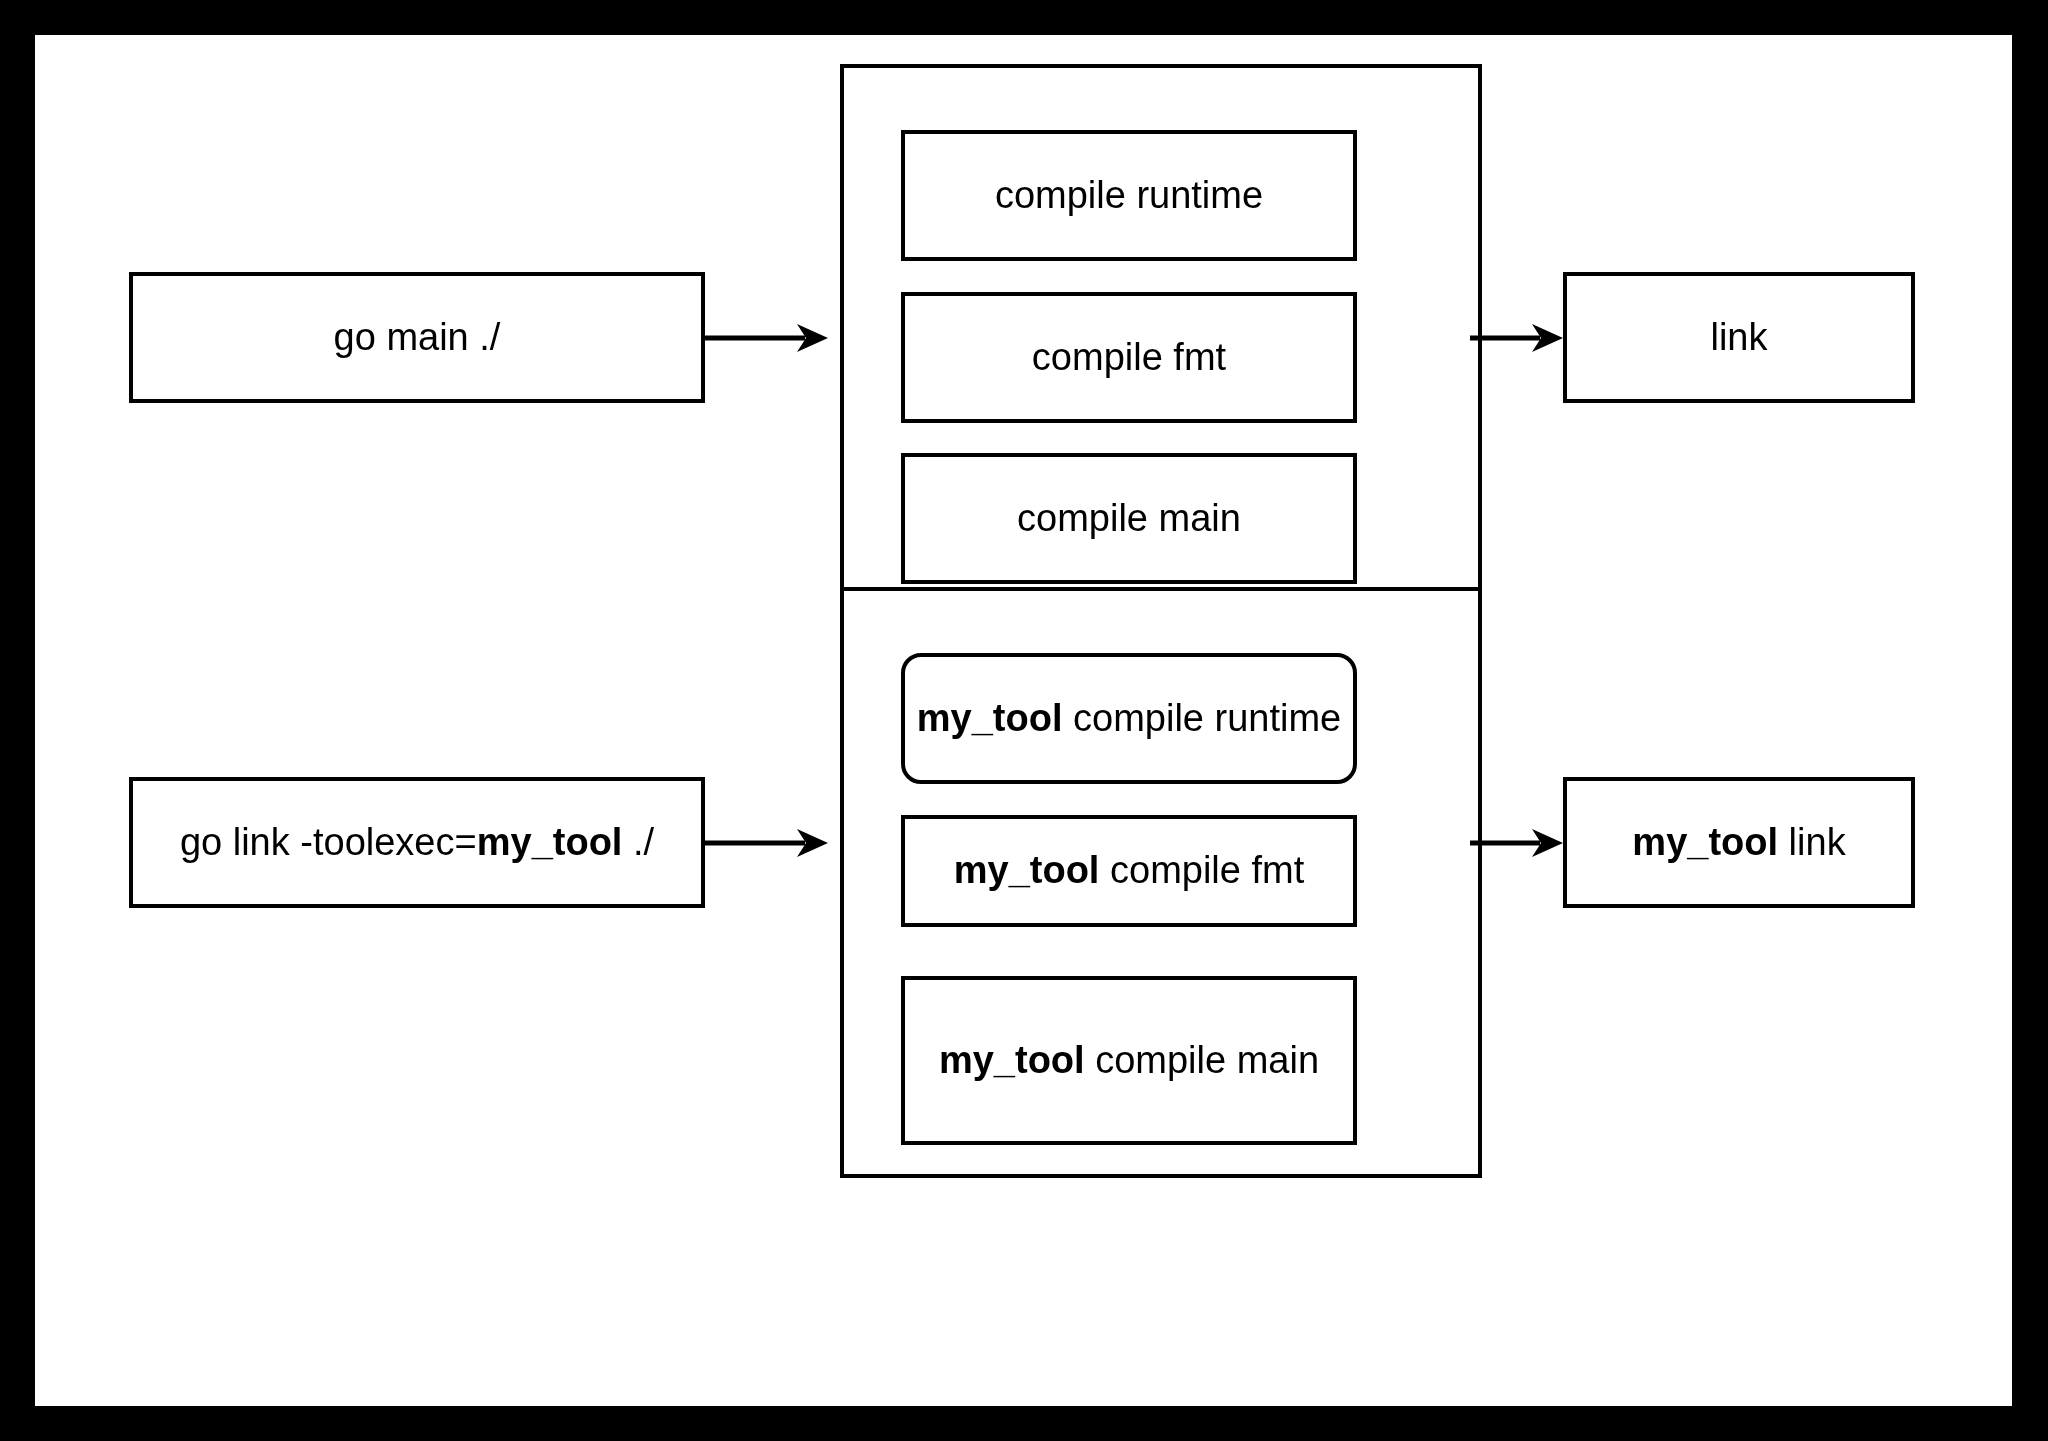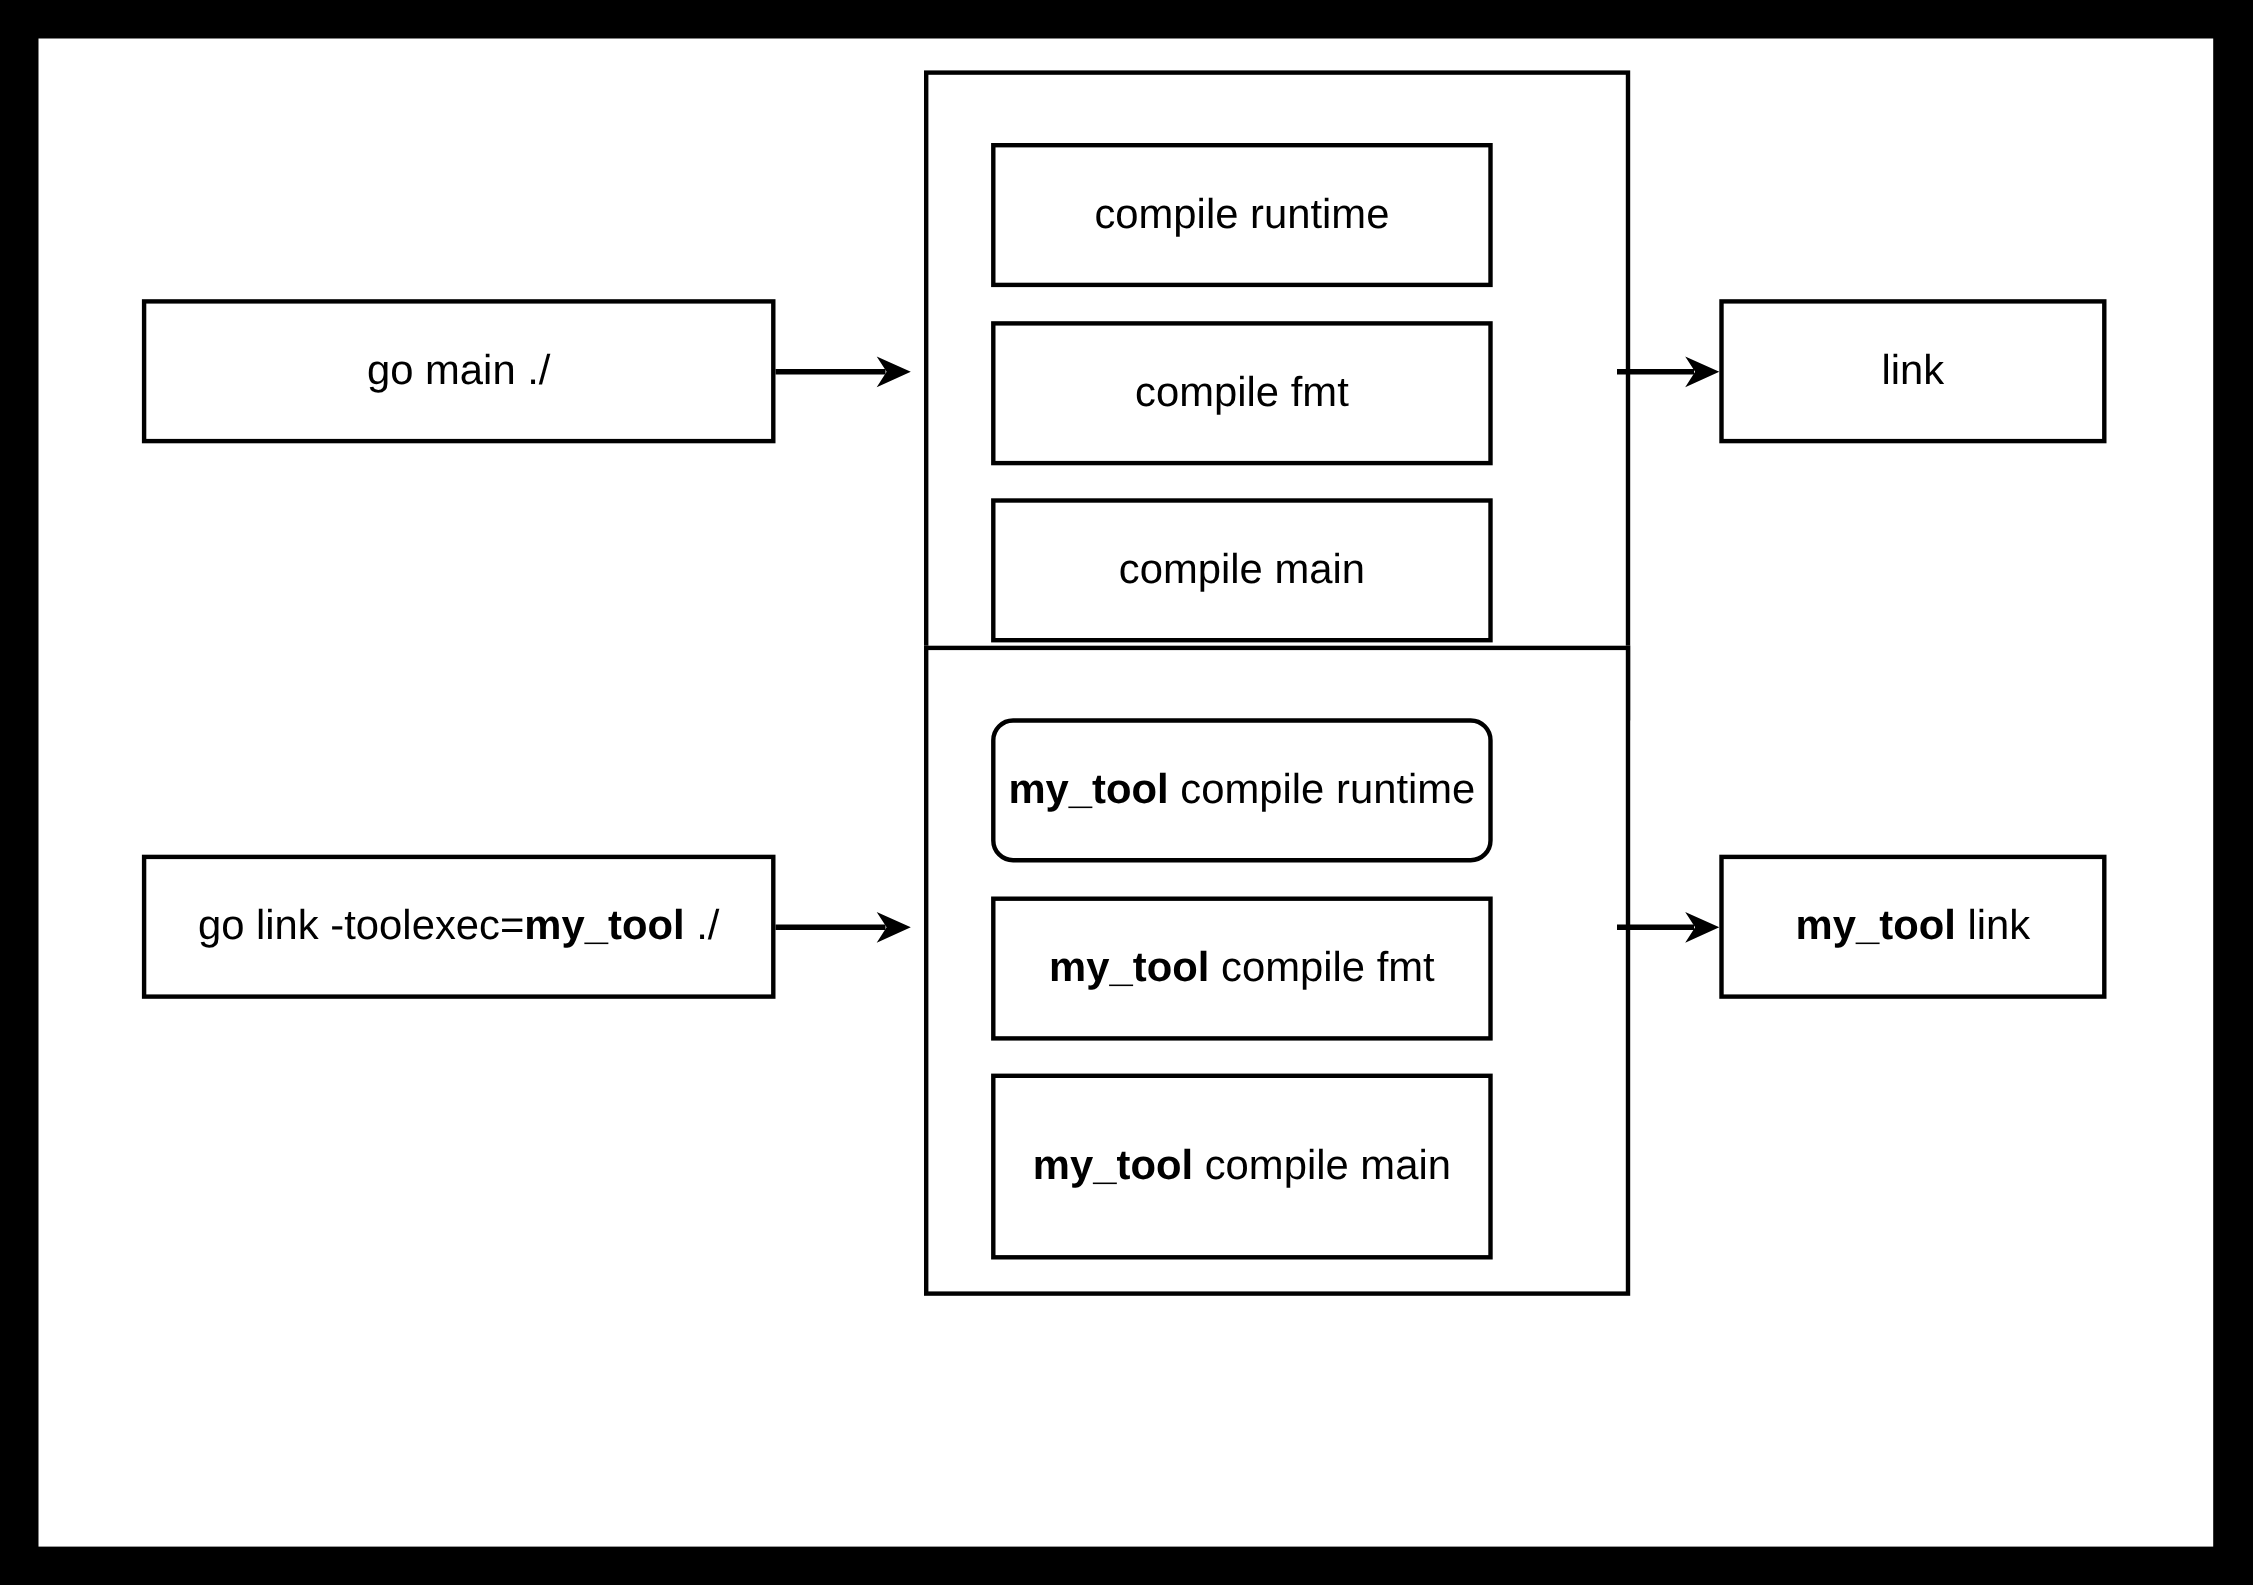--- a/index.html
+++ b/index.html
@@ -73,21 +73,21 @@
   #box-compile-fmt     { left: 57px;  top: 224px; width: 456px; height: 131px; }
   #box-compile-main    { left: 57px;  top: 385px; width: 456px; height: 131px; }
   #box-link          { left: 1528px; top: 237px; width: 352px; height: 131px; }
   #arrow-top-left    { left: 670px;  top: 288px; width: 123px; }
   #arrow-top-right   { left: 1435px; top: 288px; width: 93px;  }
 
   
   #box-go-build-toolexec { left: 94px;  top: 742px; width: 576px;  height: 131px; }
   #group-bottom          { left: 793px; top: 552px; width: 642px;  height: 591px; }
   #box-tool-compile-runtime { left: 57px; top: 62px;  width: 456px; height: 131px; border-radius: 20px; }
-  #box-tool-compile-fmt     { left: 57px; top: 224px; width: 456px; height: 131px; }
+  #box-tool-compile-fmt     { left: 57px; top: 224px; width: 456px; height: 112px; }
   #box-tool-compile-main    { left: 57px; top: 385px; width: 456px; height: 169px; }
   #box-tool-link         { left: 1528px; top: 742px; width: 352px; height: 131px; }
   #arrow-bottom-left     { left: 670px;  top: 793px; width: 123px; }
   #arrow-bottom-right    { left: 1435px; top: 793px; width: 93px;  }
 </style>
 </head>
 <body>
 
 <div id="canvas">
   <div id="surface">

